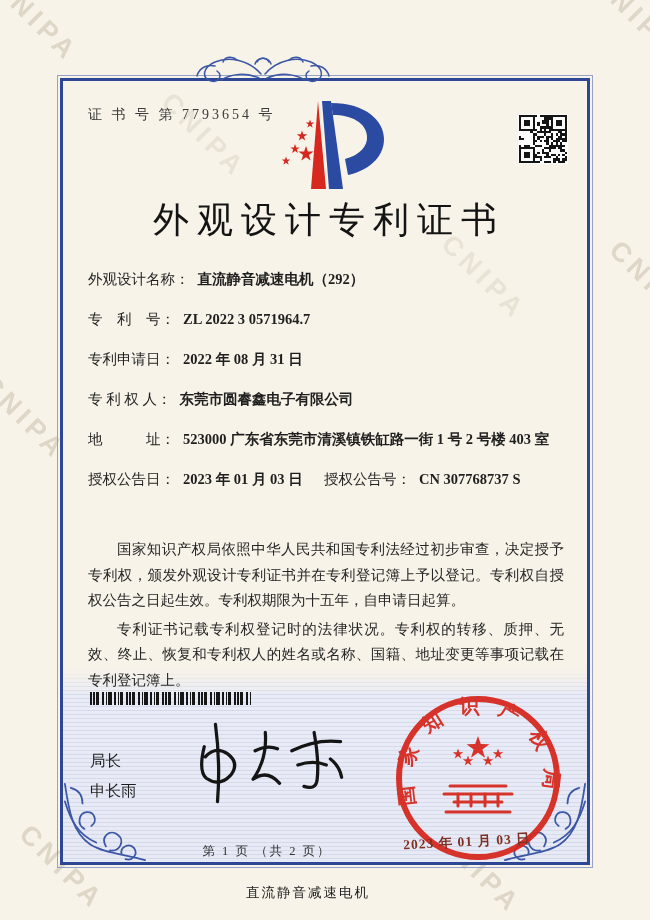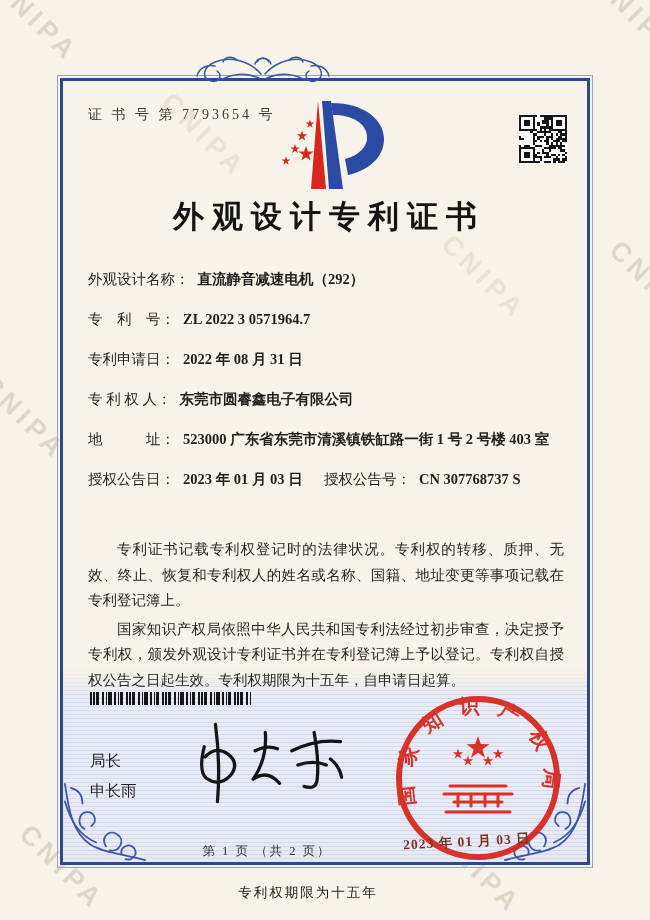--- a/index.html
+++ b/index.html
@@ -17,22 +17,22 @@
   .top-flourish{position:absolute;left:185px;top:52px;width:156px;height:38px;}
   .corner{position:absolute;width:88px;height:88px;}
   .corner-l{left:61px;top:778px;}
   .corner-r{left:501px;top:778px;transform:scaleX(-1);}
   
   .cert-no{position:absolute;left:88px;top:106px;font-size:14px;letter-spacing:3px;color:#3a3a3a;}
   .logo{position:absolute;left:268px;top:98px;width:122px;height:94px;}
   .qr{position:absolute;left:518px;top:114px;width:48px;height:48px;background:#fdfdfd;
       display:grid;grid-template-columns:repeat(21,1fr);grid-template-rows:repeat(21,1fr);padding:1px;}
   .qr i{background:#151515;display:block;}
-  .title{position:absolute;left:0;top:196px;width:650px;text-align:center;font-size:31px;
-         font-weight:700;letter-spacing:8px;text-indent:8px;color:#141414;}
+  .title{position:absolute;left:0;top:196px;width:650px;text-align:center;font-size:36px;
+         font-weight:400;letter-spacing:8px;text-indent:8px;color:#141414;}
   
   .fields{position:absolute;left:88px;top:268px;width:480px;font-size:14.5px;color:#1f1f1f;}
   .frow{margin-bottom:17px;line-height:23px;position:relative;white-space:nowrap;}
   .fval{font-weight:600;margin-left:8px;font-family:Liberation Serif, serif;}
   .pair2{position:absolute;left:236px;top:0;}
   
   .paras{position:absolute;left:88px;top:537px;width:476px;font-size:14.5px;line-height:25.5px;
          text-align:justify;color:#262626;}
   .paras p{margin:0 0 3px 0;text-indent:2em;}
   
@@ -388,22 +388,22 @@
     </div>
     <div class="frow">
       <span>授权公告日：</span><span class="fval">2023 年 01 月 03 日</span>
       <span class="pair2">
         <span>授权公告号：</span><span class="fval">CN 307768737 S</span>
       </span>
     </div>
   </div>
 
   <div class="paras">
+    <p>国家知识产权局依照中华人民共和国专利法经过初步审查，决定授予专利权，颁发外观设计专利证书并在专利登记簿上予以登记。专利权自授权公告之日起生效。专利权期限为十五年，自申请日起算。</p>
     <p>专利证书记载专利权登记时的法律状况。专利权的转移、质押、无效、终止、恢复和专利权人的姓名或名称、国籍、地址变更等事项记载在专利登记簿上。</p>
-    <p>国家知识产权局依照中华人民共和国专利法经过初步审查，决定授予专利权，颁发外观设计专利证书并在专利登记簿上予以登记。专利权自授权公告之日起生效。专利权期限为十五年，自申请日起算。</p>
   </div>
 
   <div class="barcode"></div>
 
   <div class="director">
     <div>局长</div>
     <div>申长雨</div>
   </div>
 
   <svg class="signature" viewBox="0 0 175 92">
@@ -441,15 +441,15 @@
       <path d="M64,112 h48"></path>
       <path d="M68,104 v12 M81,104 v12 M95,104 v12 M108,104 v12"></path>
       <path d="M56,122 h64"></path>
     </g>
   </svg>
 
   <div class="seal-date">2023 年 01 月 03 日</div>
 
   <div class="page-note">第 1 页 （共 2 页）</div>
 
-  <div class="cont-note">专利权期限为十五年</div>
+  <div class="cont-note">直流静音减速电机</div>
 
 </div>
 
 </body></html>

